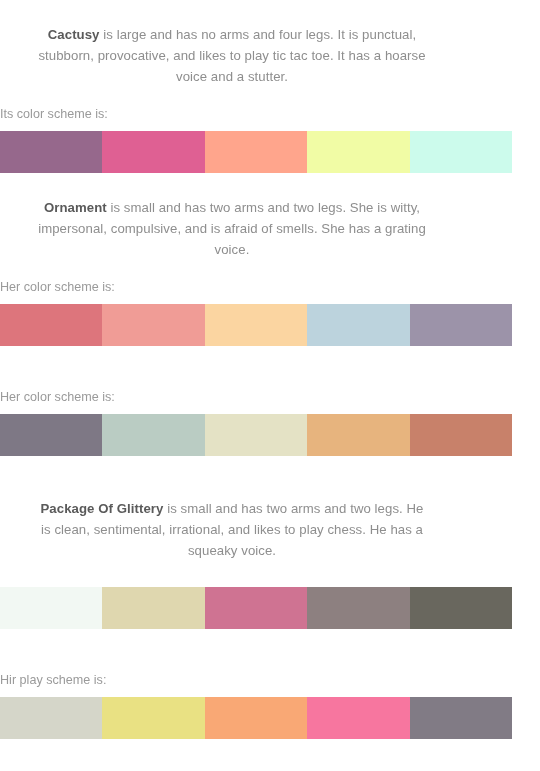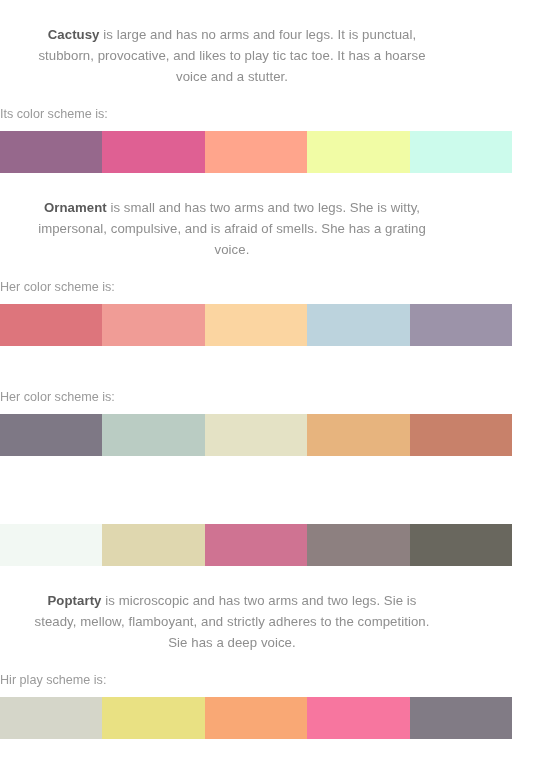--- a/index.html
+++ b/index.html
@@ -101,33 +101,33 @@
     <div class="swatches">
       <div class="swatch" style="background-color: rgb(126, 120, 133);"></div>
       <div class="swatch" style="background-color: rgb(186, 204, 195);"></div>
       <div class="swatch" style="background-color: rgb(228, 226, 197);"></div>
       <div class="swatch" style="background-color: rgb(231, 180, 126);"></div>
       <div class="swatch" style="background-color: rgb(200, 129, 106);"></div>
     </div>
   </div>
 
   <div class="entry entry-4">
+    <p class="desc"><span class="name">Package Of Glittery</span><span> is small and has two arms and two legs. He is clean, sentimental, irrational, and likes to play chess. He has a squeaky voice.</span></p>
     <div class="gap-before-label"></div>
     <div class="gap-before-swatch"></div>
     <div class="swatches">
       <div class="swatch" style="background-color: rgb(242, 248, 243);"></div>
       <div class="swatch" style="background-color: rgb(223, 215, 175);"></div>
       <div class="swatch" style="background-color: rgb(207, 115, 146);"></div>
       <div class="swatch" style="background-color: rgb(141, 128, 128);"></div>
       <div class="swatch" style="background-color: rgb(105, 103, 94);"></div>
     </div>
   </div>
 
   <div class="entry entry-5">
-    <p class="desc"><span class="name">Poptarty</span><span> is microscopic and has two arms and two legs. Sie is steady, mellow, flamboyant, and strictly adheres to the competition. Sie has a deep voice.</span></p>
     <div class="gap-before-label"></div>
     <p class="scheme-label">Hir play scheme is:</p>
     <div class="gap-before-swatch"></div>
     <div class="swatches">
       <div class="swatch" style="background-color: rgb(213, 214, 201);"></div>
       <div class="swatch" style="background-color: rgb(233, 225, 131);"></div>
       <div class="swatch" style="background-color: rgb(249, 168, 117);"></div>
       <div class="swatch" style="background-color: rgb(247, 118, 159);"></div>
       <div class="swatch" style="background-color: rgb(129, 123, 133);"></div>
     </div>

